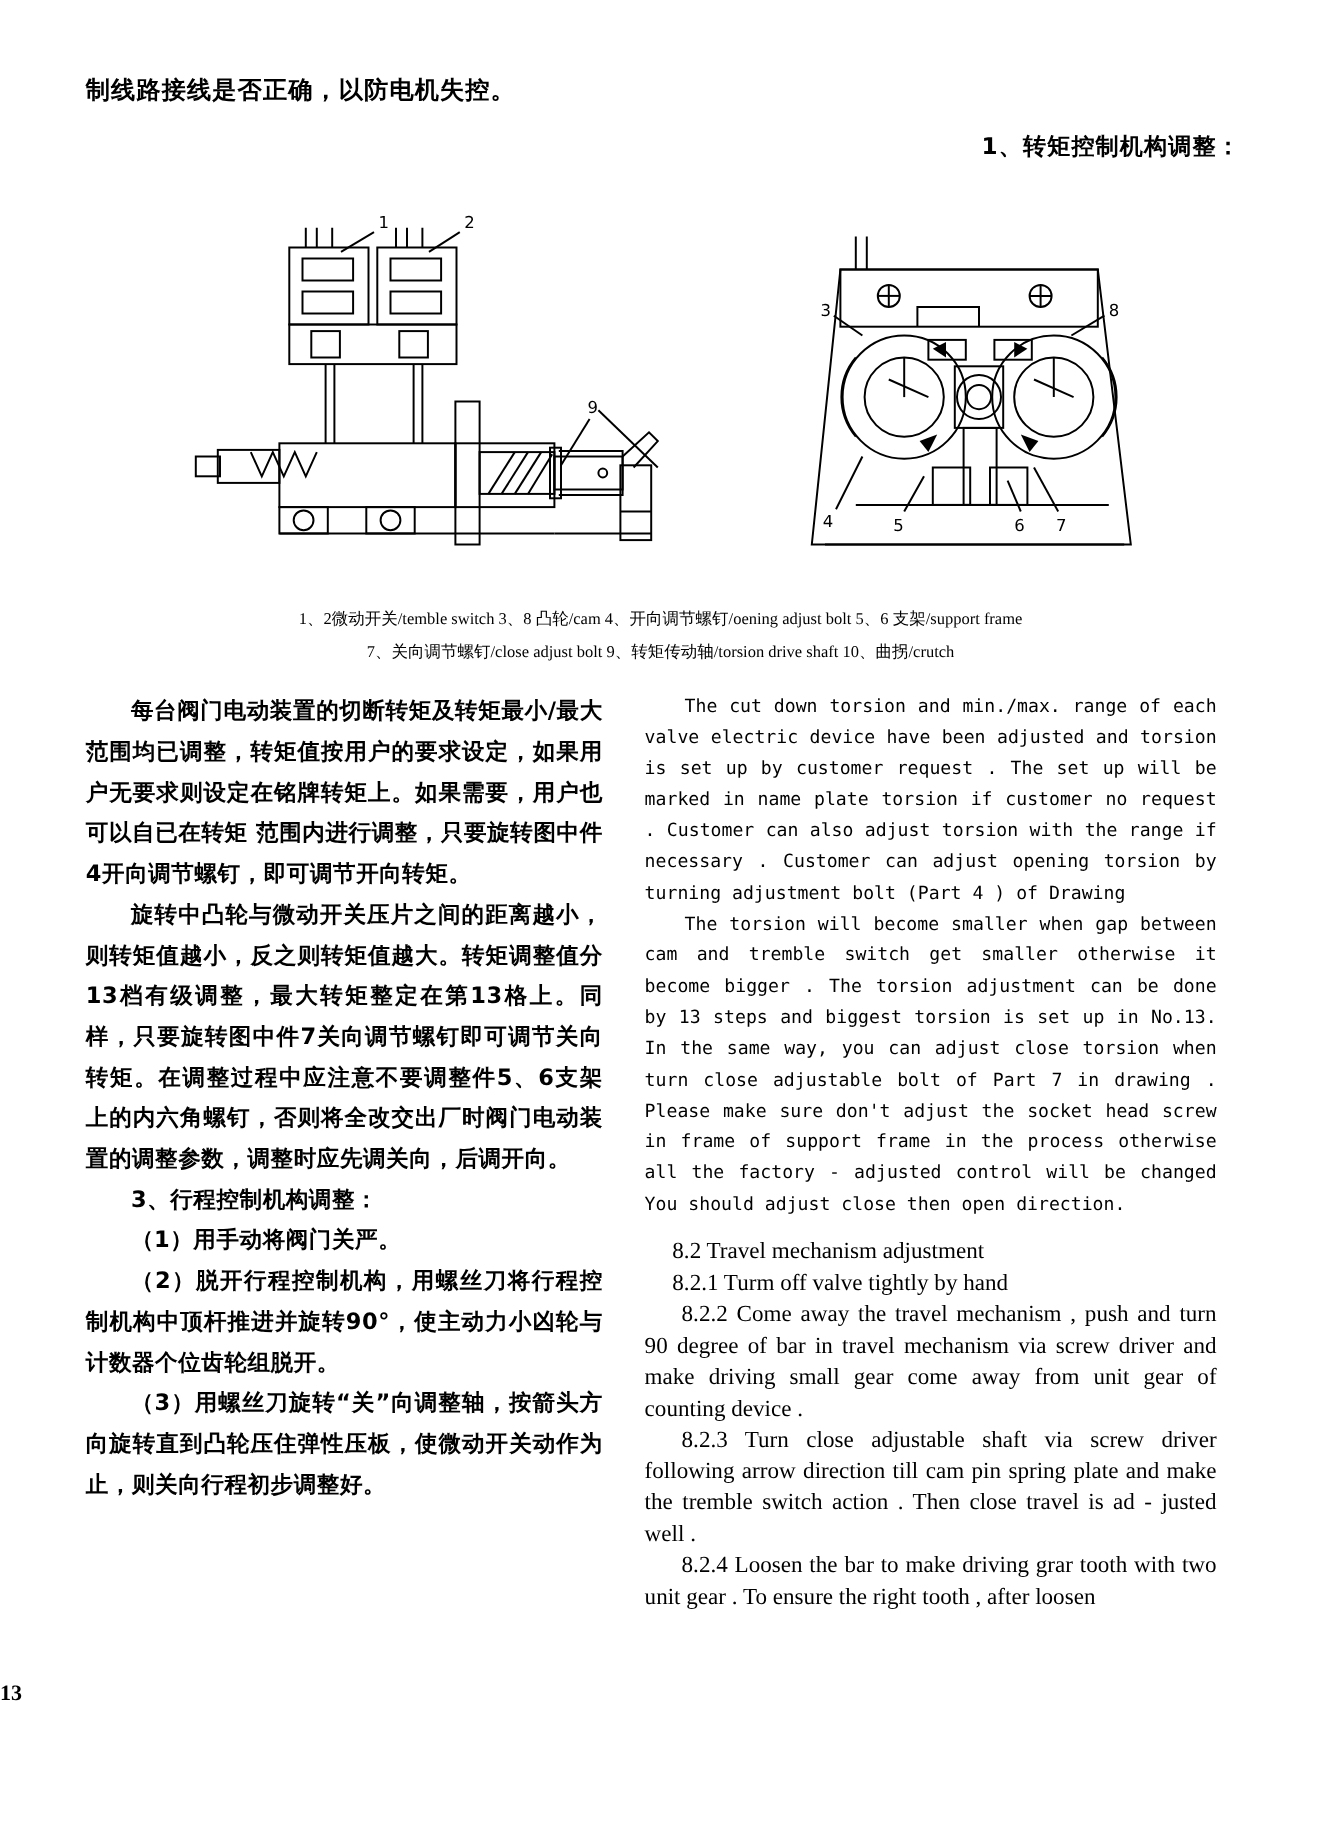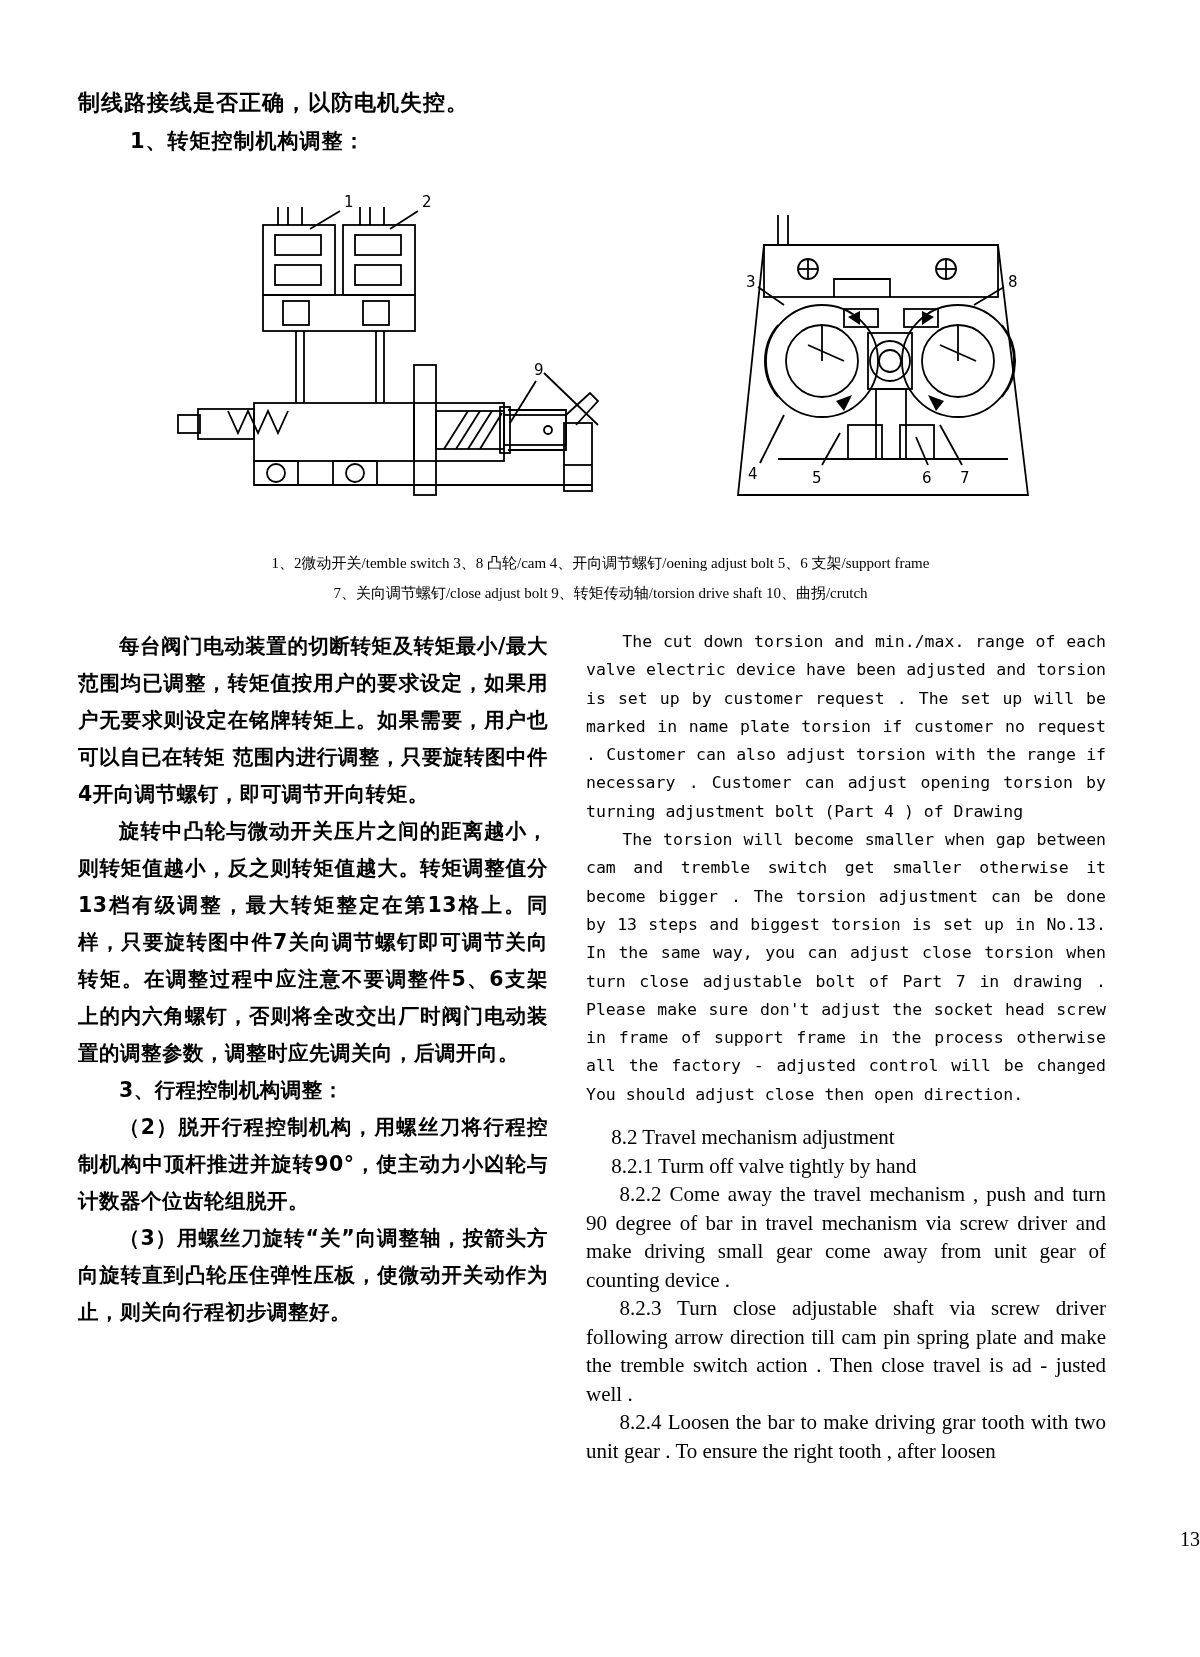--- a/index.html
+++ b/index.html
@@ -20,38 +20,39 @@
     width: 1200px;
     height: 1657px;
     box-sizing: border-box;
     padding: 0;
   }
 
   
   .top-block {
     position: absolute;
     left: 78px;
-    top: 88px;
+    top: 68px;
     width: 1050px;
   }
   .cn {
     font-family: "DejaVu Sans", "Liberation Sans", sans-serif;
     font-weight: 700;
   }
   .top-line-1 {
     font-size: 22px;
     line-height: 30px;
     letter-spacing: 1px;
   }
   .top-line-2 {
     font-size: 21px;
     line-height: 30px;
-    margin-top: 8px;
+    margin-top: 20px;
     padding-left: 52px;
     letter-spacing: 1px;
+    text-align: right;
   }
 
   
   .figure-area {
     position: absolute;
     left: 78px;
     top: 175px;
     width: 1045px;
     height: 350px;
   }
@@ -111,22 +112,23 @@
   }
   .col-en p.serif-p.tight { text-indent: 1.2em; }
   .col-en .gap { height: 14px; }
 
   
   .page-number {
     position: absolute;
     left: 0;
     top: 1528px;
     width: 1200px;
-    text-align: right;
+    text-align: left;
     font-size: 20px;
+    font-weight: bold;
   }
 </style>
 </head>
 <body>
 
 <div class="page">
 
   <div class="top-block">
     <div class="top-line-1 cn">制线路接线是否正确，以防电机失控。</div>
     <div class="top-line-2 cn">1、转矩控制机构调整：</div>
@@ -275,20 +277,21 @@
     <span class="l1">1、2微动开关/temble switch  3、8 凸轮/cam  4、开向调节螺钉/oening adjust bolt   5、6 支架/support frame</span>
     <span class="l2">7、关向调节螺钉/close adjust bolt   9、转矩传动轴/torsion drive shaft  10、曲拐/crutch</span>
   </div>
 
   <div class="columns">
 
     <div class="col-cn">
       <p>每台阀门电动装置的切断转矩及转矩最小/最大范围均已调整，转矩值按用户的要求设定，如果用户无要求则设定在铭牌转矩上。如果需要，用户也可以自已在转矩 范围内进行调整，只要旋转图中件4开向调节螺钉，即可调节开向转矩。</p>
       <p>旋转中凸轮与微动开关压片之间的距离越小，则转矩值越小，反之则转矩值越大。转矩调整值分13档有级调整，最大转矩整定在第13格上。同样，只要旋转图中件7关向调节螺钉即可调节关向转矩。在调整过程中应注意不要调整件5、6支架上的内六角螺钉，否则将全改交出厂时阀门电动装置的调整参数，调整时应先调关向，后调开向。</p>
       <p>3、行程控制机构调整：</p>
+      <p>（1）用手动将阀门关严。</p>
       <p>（2）脱开行程控制机构，用螺丝刀将行程控制机构中顶杆推进并旋转90°，使主动力小凶轮与计数器个位齿轮组脱开。</p>
       <p>（3）用螺丝刀旋转“关”向调整轴，按箭头方向旋转直到凸轮压住弹性压板，使微动开关动作为止，则关向行程初步调整好。</p>
     </div>
 
     <div class="col-en">
       <p class="mono-p">The cut down torsion and min./max. range of each valve electric device have been adjusted and torsion is set up by customer request . The set up will be marked in name plate torsion if customer no request . Customer can also adjust torsion with the range if necessary . Customer can adjust opening torsion by turning adjustment bolt (Part 4 ) of Drawing</p>
       <p class="mono-p">The torsion will become smaller when gap between cam and tremble switch get smaller otherwise it become bigger . The torsion adjustment can be done by 13 steps and biggest torsion is set up in No.13. In the same way, you can adjust close torsion when turn close adjustable bolt of Part 7 in drawing . Please make sure don't adjust the socket head screw in frame of support frame in the process otherwise all the factory - adjusted control will be changed You should adjust close then open direction.</p>
       <div class="gap"></div>
       <p class="serif-p tight">8.2 Travel mechanism adjustment</p>
       <p class="serif-p tight">8.2.1 Turm off valve tightly by hand</p>

